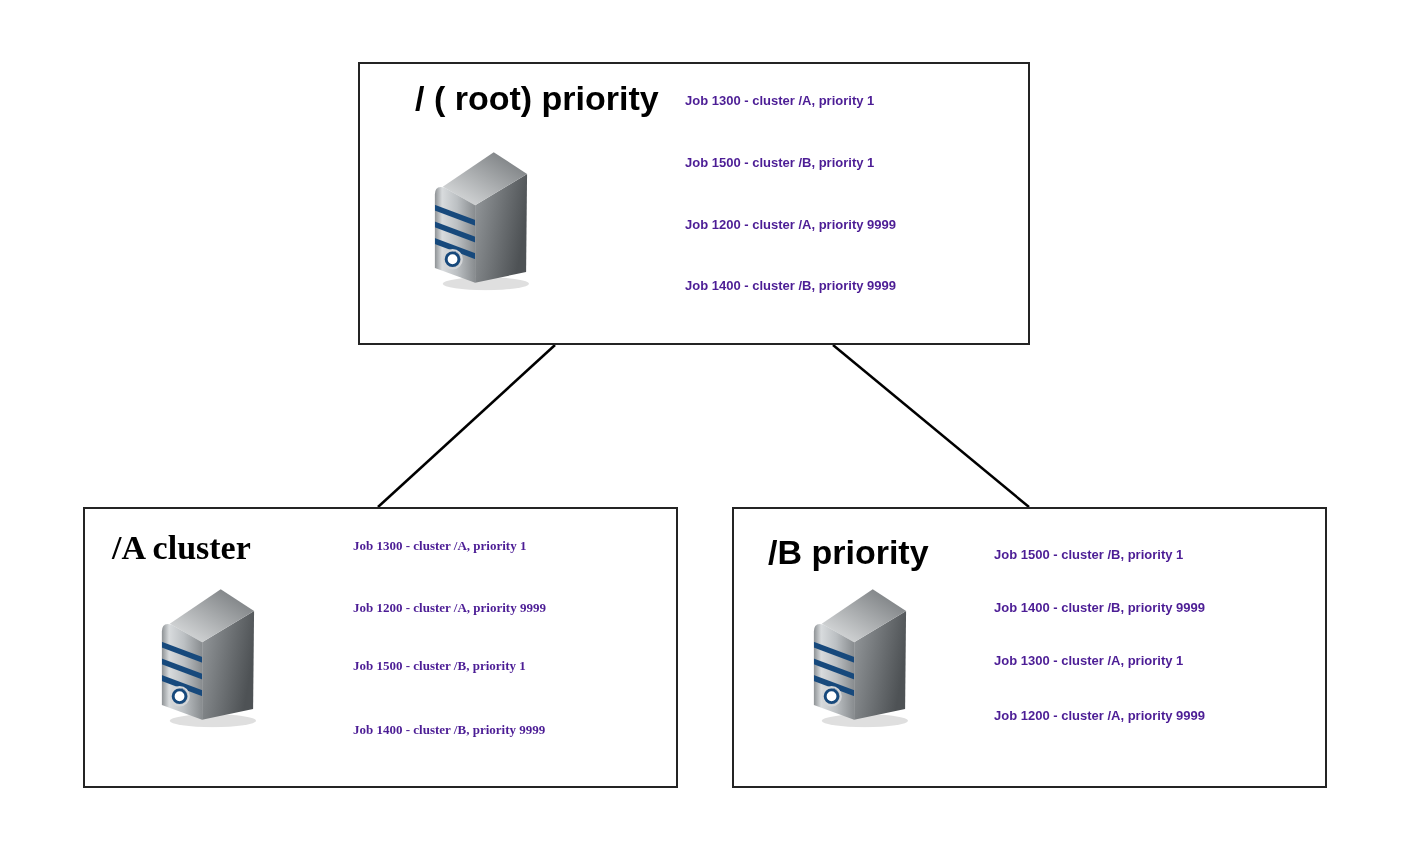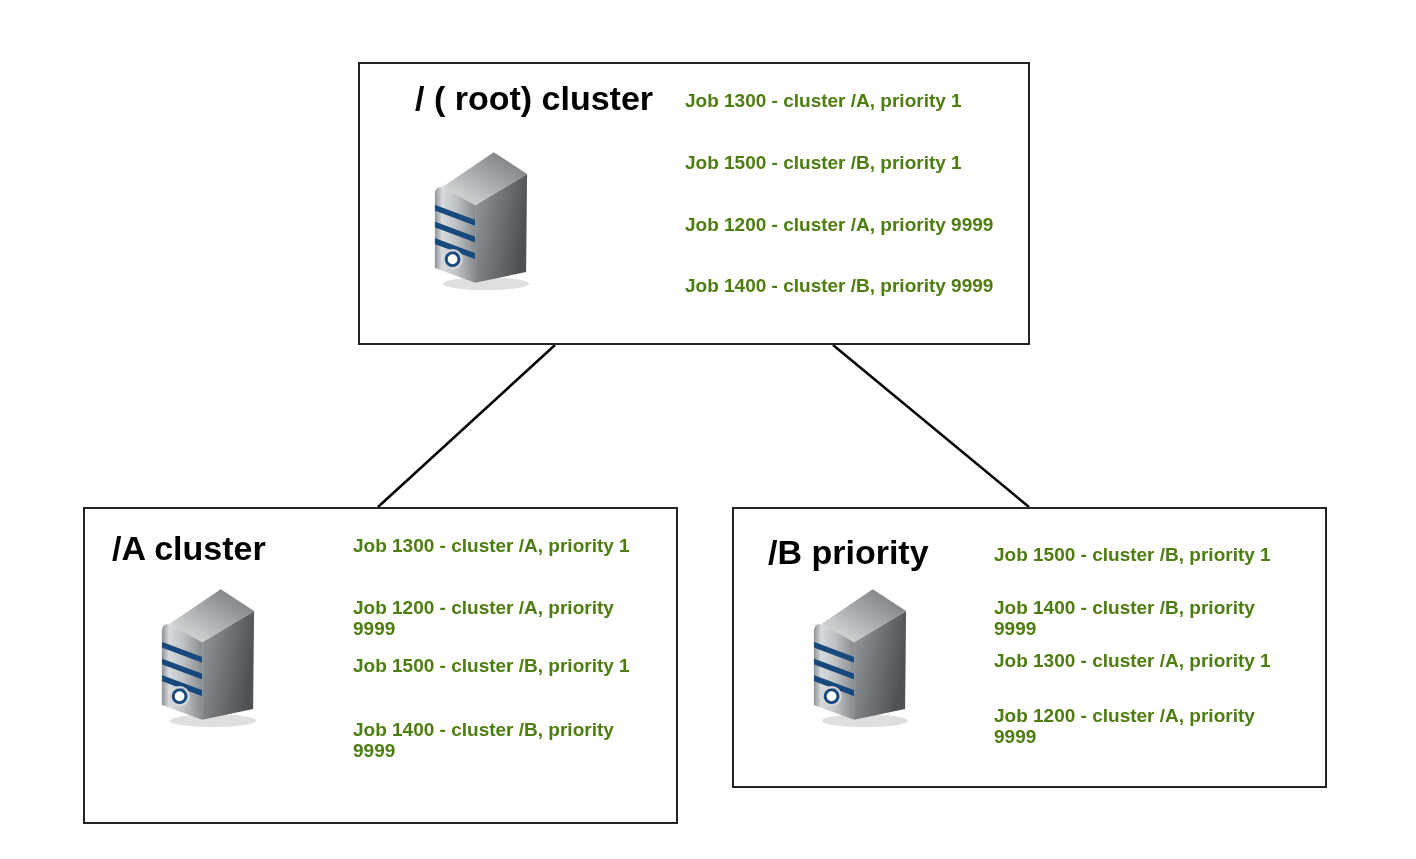--- a/index.html
+++ b/index.html
@@ -17,21 +17,21 @@
     width: 1416px; height: 859px;
     pointer-events: none;
   }
   .cluster-box {
     position: absolute;
     background: #ffffff;
     border: 2px solid #242424;
     box-sizing: border-box;
   }
   .box-root { left: 358px; top: 62px;  width: 672px; height: 283px; }
-  .box-a    { left: 83px;  top: 507px; width: 595px; height: 317px; }
+  .box-a    { left: 83px;  top: 507px; width: 595px; height: 281px; font-family: Liberation Serif, serif; }
   .box-b    { left: 732px; top: 507px; width: 595px; height: 281px; }
 
   .cluster-title {
     position: absolute;
     font-size: 34px;
     line-height: 38px;
     font-weight: bold;
     color: #000000;
     white-space: nowrap;
   }
@@ -43,24 +43,24 @@
     position: absolute;
     width: 102px;
     height: 144px;
   }
   .box-root .server-icon { left: 69px; top: 84px; }
   .box-a    .server-icon { left: 71px; top: 76px; }
   .box-b    .server-icon { left: 74px; top: 76px; }
 
   .job {
     position: absolute;
-    font-size: 19px;
+    font-size: 13px;
     line-height: 21px;
     font-weight: bold;
-    color: #4d7c0f;
+    color: #4c1d95;
   }
   .box-root .job { left: 325px; width: 345px; }
   .box-a    .job { left: 268px; width: 290px; }
   .box-b    .job { left: 260px; width: 290px; }
 
   .box-root .job-1 { top: 26px; }
   .box-root .job-2 { top: 88px; }
   .box-root .job-3 { top: 150px; }
   .box-root .job-4 { top: 211px; }
 
@@ -113,21 +113,21 @@
       </symbol>
     </defs>
   </svg>
 
   <svg class="connectors">
     <line x1="555" y1="345" x2="378" y2="507" stroke="#000000" stroke-width="2.5"></line>
     <line x1="833" y1="345" x2="1029" y2="507" stroke="#000000" stroke-width="2.5"></line>
   </svg>
 
   <div class="cluster-box box-root">
-    <div class="cluster-title">/ ( root) cluster</div>
+    <div class="cluster-title">/ ( root) priority</div>
     <svg class="server-icon" viewBox="0 0 104 144">
       <use href="#serverTower"></use>
     </svg>
     <div class="job job-1">Job 1300 - cluster /A, priority 1</div>
     <div class="job job-2">Job 1500 - cluster /B, priority 1</div>
     <div class="job job-3">Job 1200 - cluster /A, priority 9999</div>
     <div class="job job-4">Job 1400 - cluster /B, priority 9999</div>
   </div>
 
   <div class="cluster-box box-a">

